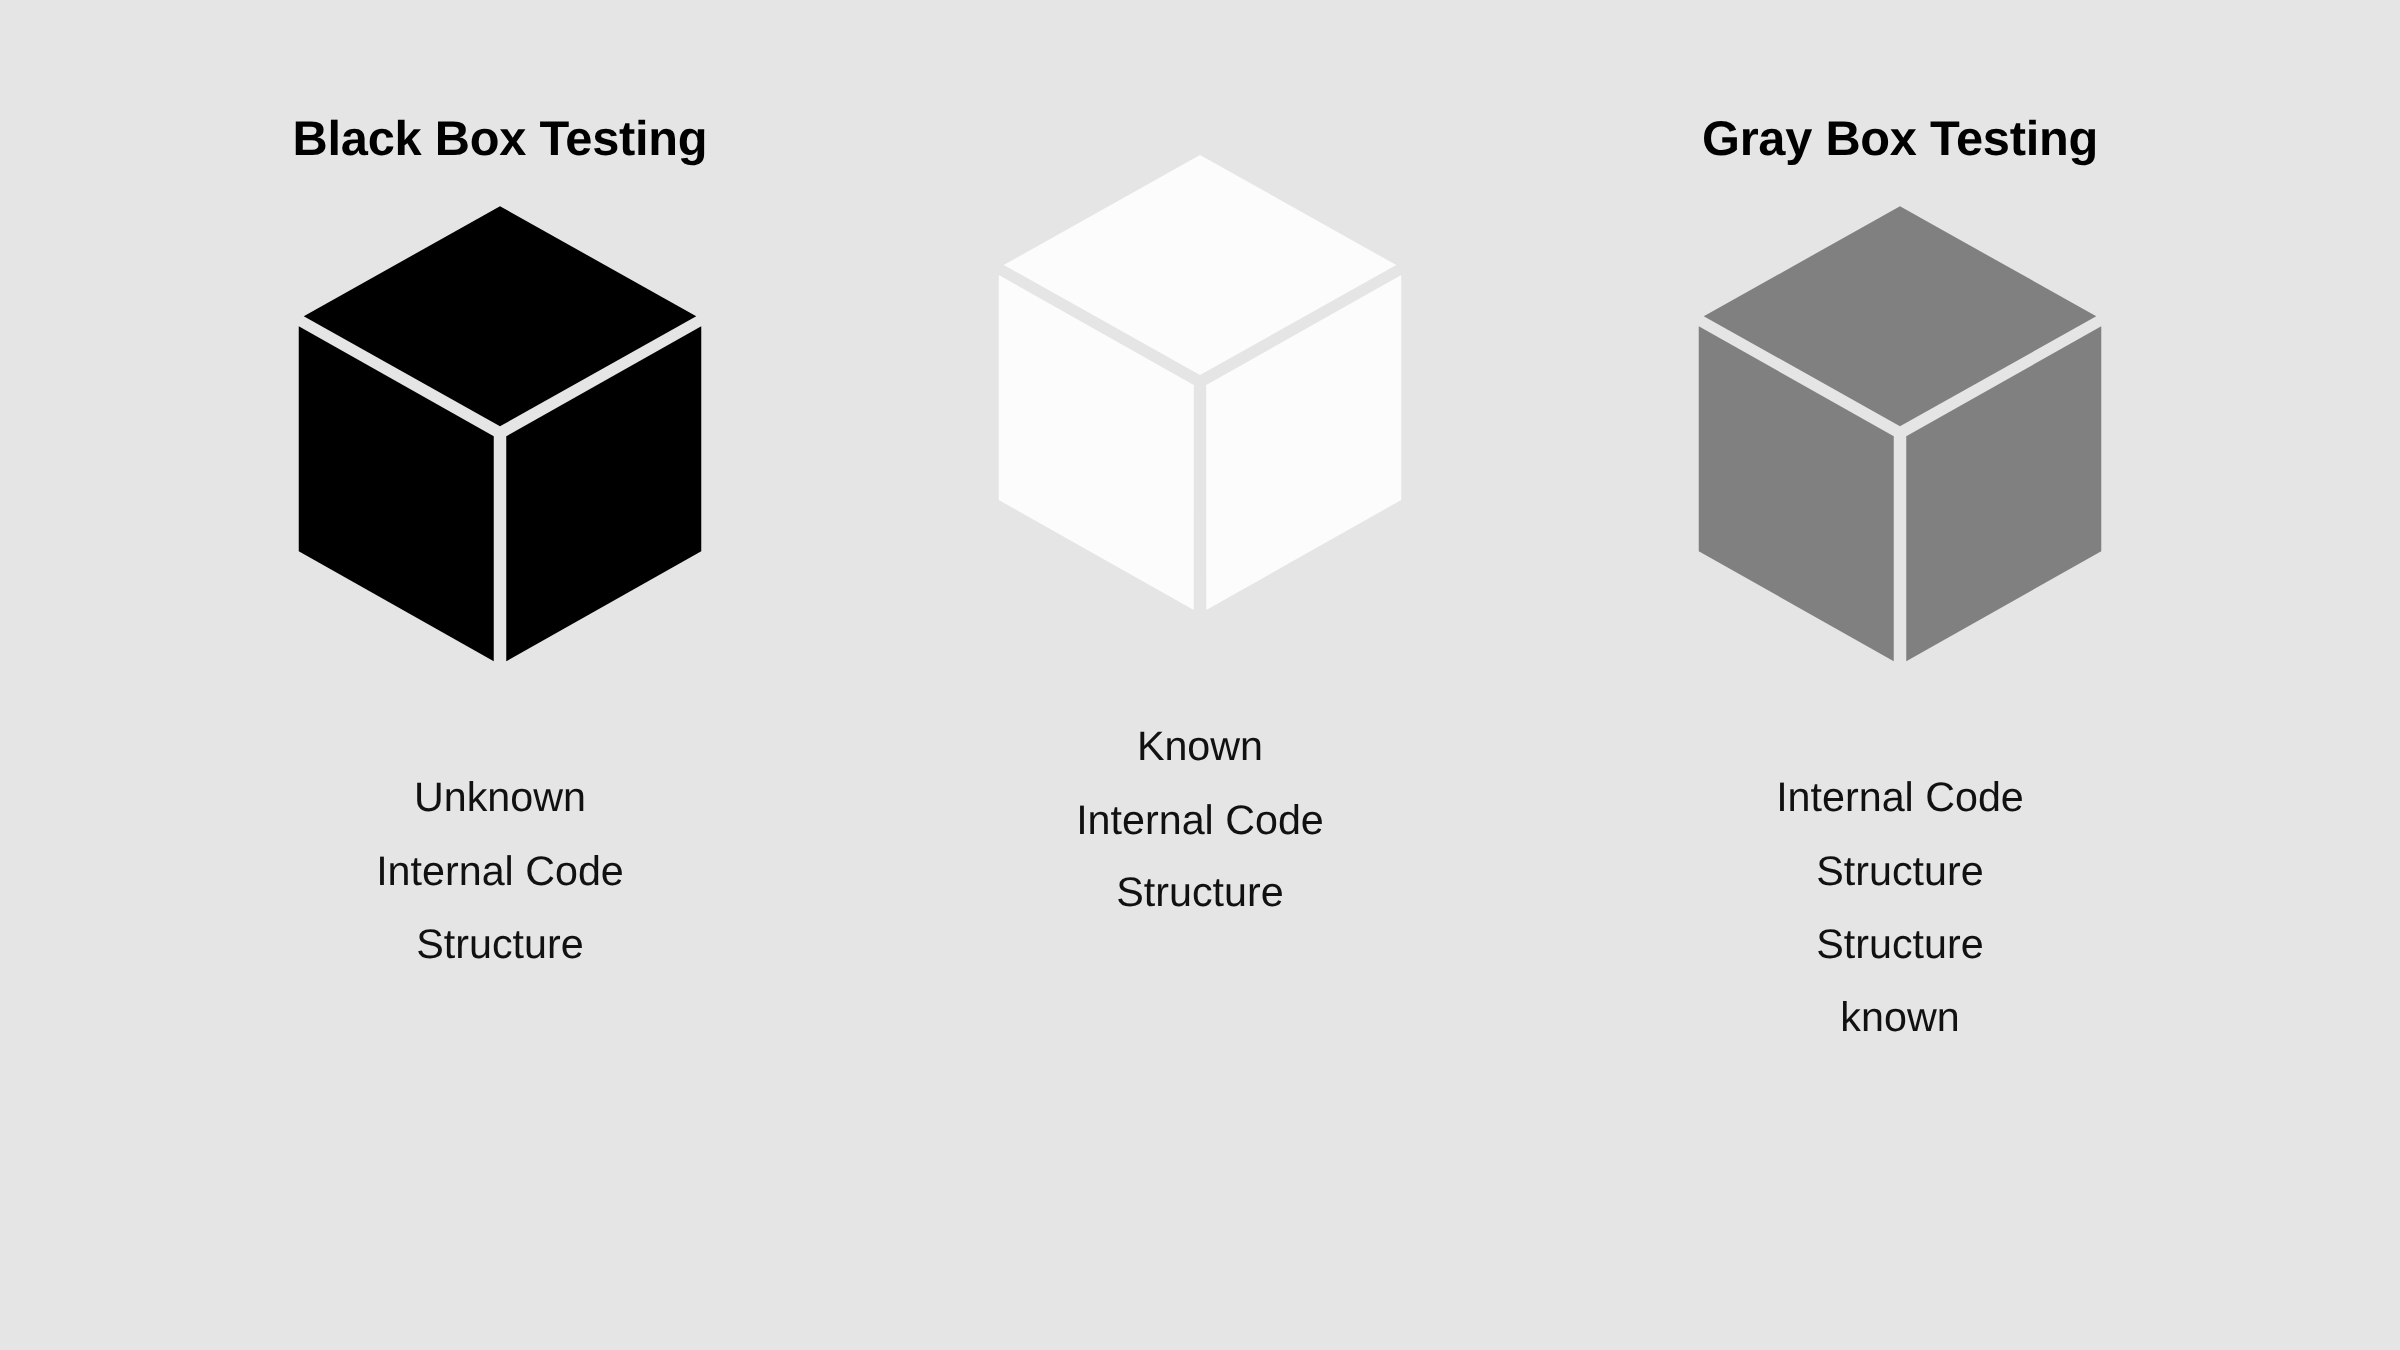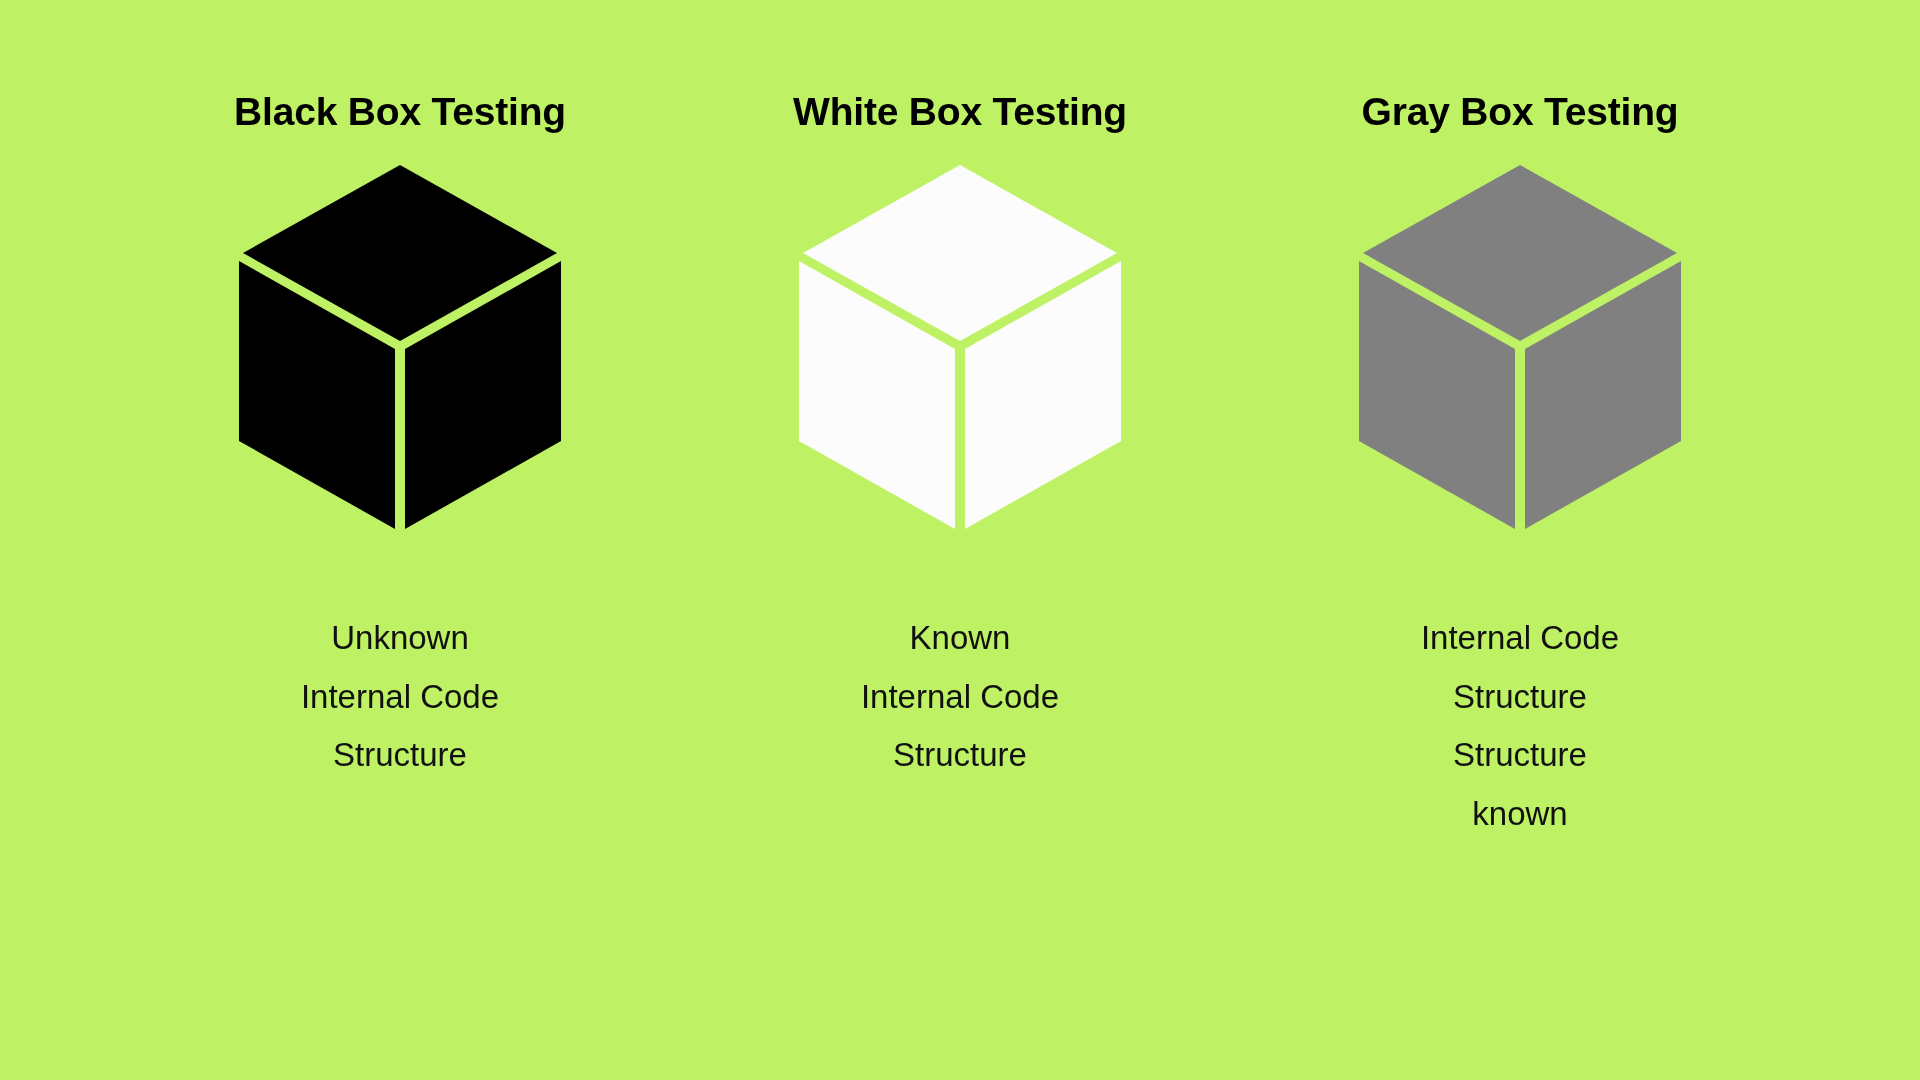--- a/index.html
+++ b/index.html
@@ -11,21 +11,21 @@
     height: 1080px;
     background: #c6dff8;
     font-family: "Liberation Sans", sans-serif;
     overflow: hidden;
   }
 
   .board {
     position: relative;
     width: 1920px;
     height: 1080px;
-    background: #bef264;
+    background: #e5e5e5;
   }
 
   .columns {
     position: absolute;
     left: 120px;
     top: 92px;
     width: 1680px;
     display: flex;
     flex-direction: row;
     align-items: flex-start;
@@ -95,21 +95,20 @@
       </div>
 
       <div class="caption">
         <span class="caption-line">Unknown</span>
         <span class="caption-line">Internal Code</span>
         <span class="caption-line">Structure</span>
       </div>
     </div>
 
     <div class="column">
-      <div class="col-title">White Box Testing</div>
 
       <div class="cube-wrap">
         <svg class="cube-svg" width="330" height="380" viewBox="0 0 330 380">
           <polygon points="165,8 322,96 165,184 8,96" fill="#fcfcfc"></polygon>
           <polygon points="4,104 160,192 160,372 4,284" fill="#fcfcfc"></polygon>
           <polygon points="326,104 326,284 170,372 170,192" fill="#fcfcfc"></polygon>
         </svg>
       </div>
 
       <div class="caption">

